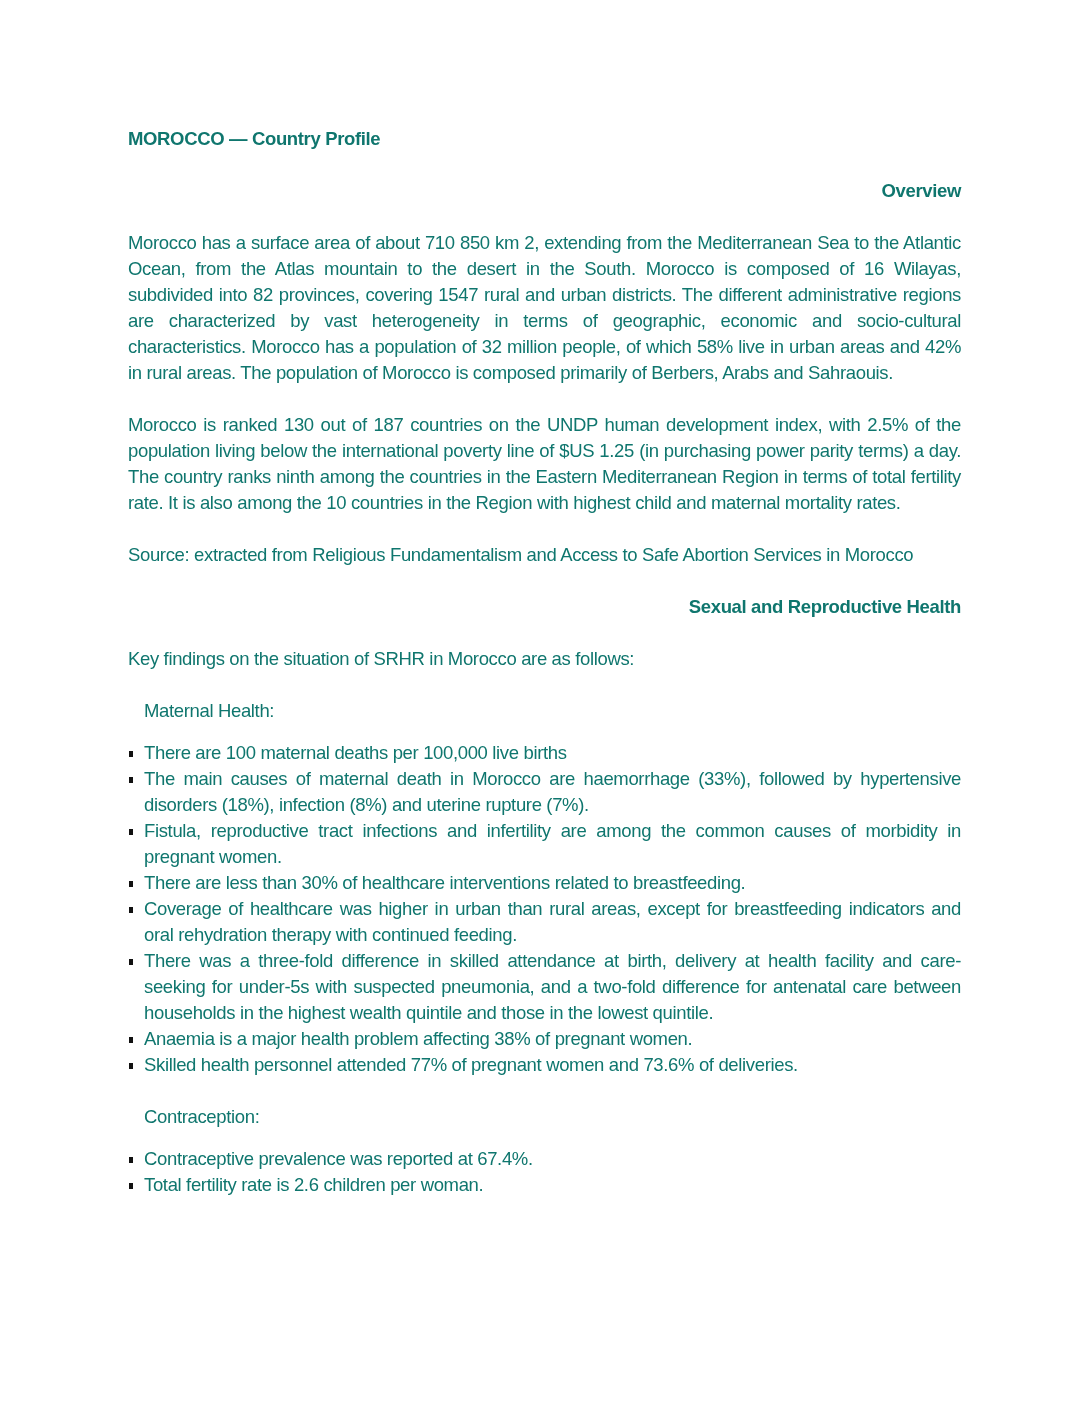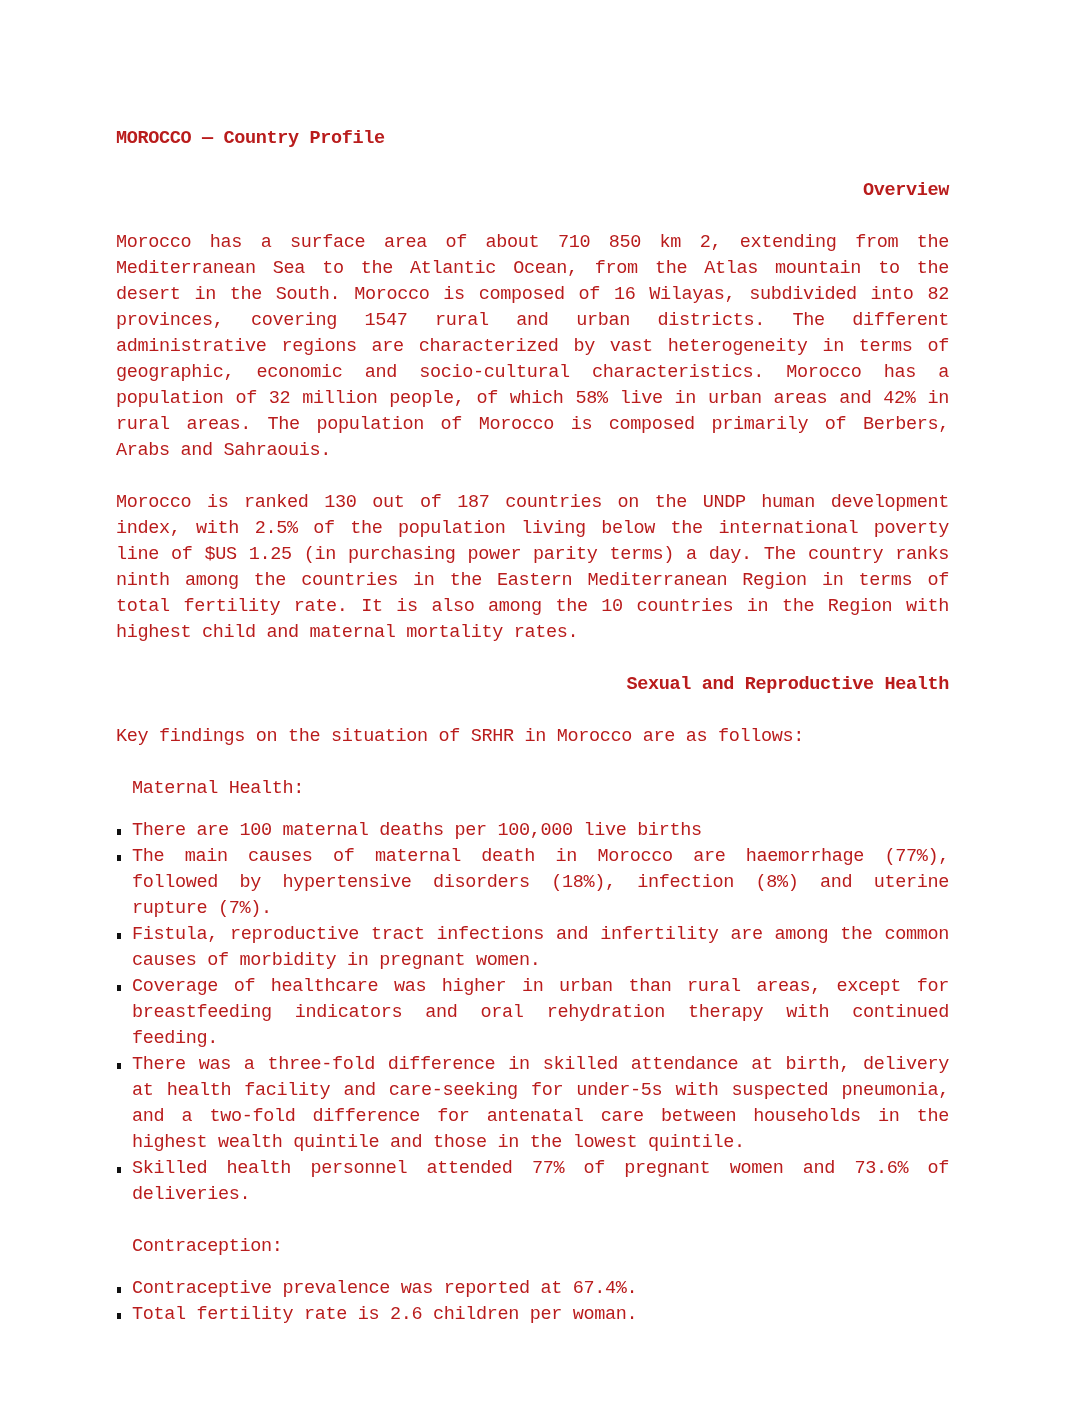--- a/index.html
+++ b/index.html
@@ -1,20 +1,20 @@
 <!DOCTYPE html>
 <html><head>
   <meta charset="utf-8">
   <style>
     html, body { margin: 0; padding: 0; background: #ffffff; }
     body { width: 1088px; height: 1408px; position: relative; overflow: hidden; }
     .page {
-      position: absolute; left: 116px; top: 126px; width: 833px;
-      font-family: Liberation Mono, monospace;
-      font-size: 18.5px; line-height: 26px; color: #b91c1c;
+      position: absolute; left: 128px; top: 126px; width: 833px;
+      font-family: Liberation Sans, sans-serif;
+      font-size: 18.5px; line-height: 26px; color: #0f766e;
       letter-spacing: -0.35px;
     }
     .title, .heading { font-weight: bold; margin: 0; font-size: 18.5px; line-height: 26px; }
     .title { margin-bottom: 26px; }
     .heading { margin-bottom: 26px; text-align: right; }
     p.para { margin: 16px 0 26px 0; text-align: justify; text-align-last: left; }
     .list-label { margin: 16px; }
     ul.bullets { list-style: none; margin: 0 0 26px 0; padding: 0; }
     ul.bullets li { position: relative; padding-left: 16px; text-align: justify; text-align-last: left; }
     ul.bullets li .bullet {
@@ -25,34 +25,36 @@
 </head>
 <body>
 
 <div class="page">
   <h1 class="title">MOROCCO — Country Profile</h1>
 
   <section>
     <h2 class="heading">Overview</h2>
     <p class="para">Morocco has a surface area of about 710 850 km 2, extending from the Mediterranean Sea to the Atlantic Ocean, from the Atlas mountain to the desert in the South. Morocco is composed of 16 Wilayas, subdivided into 82 provinces, covering 1547 rural and urban districts. The different administrative regions are characterized by vast heterogeneity in terms of geographic, economic and socio-cultural characteristics. Morocco has a population of 32 million people, of which 58% live in urban areas and 42% in rural areas. The population of Morocco is composed primarily of Berbers, Arabs and Sahraouis.</p>
     <p class="para">Morocco is ranked 130 out of 187 countries on the UNDP human development index, with 2.5% of the population living below the international poverty line of $US 1.25 (in purchasing power parity terms) a day. The country ranks ninth among the countries in the Eastern Mediterranean Region in terms of total fertility rate. It is also among the 10 countries in the Region with highest child and maternal mortality rates.</p>
+    <p class="para">Source: extracted from Religious Fundamentalism and Access to Safe Abortion Services in Morocco</p>
   </section>
 
   <section>
     <h2 class="heading">Sexual and Reproductive Health</h2>
     <p class="para">Key findings on the situation of SRHR in Morocco are as follows:</p>
 
     <div class="list-label">Maternal Health:</div>
     <ul class="bullets">
       <li><span class="bullet"></span><span>There are 100 maternal deaths per 100,000 live births</span></li>
-      <li><span class="bullet"></span><span>The main causes of maternal death in Morocco are haemorrhage (77%), followed by hypertensive disorders (18%), infection (8%) and uterine rupture (7%).</span></li>
+      <li><span class="bullet"></span><span>The main causes of maternal death in Morocco are haemorrhage (33%), followed by hypertensive disorders (18%), infection (8%) and uterine rupture (7%).</span></li>
       <li><span class="bullet"></span><span>Fistula, reproductive tract infections and infertility are among the common causes of morbidity in pregnant women.</span></li>
+      <li><span class="bullet"></span><span>There are less than 30% of healthcare interventions related to breastfeeding.</span></li>
       <li><span class="bullet"></span><span>Coverage of healthcare was higher in urban than rural areas, except for breastfeeding indicators and oral rehydration therapy with continued feeding.</span></li>
       <li><span class="bullet"></span><span>There was a three-fold difference in skilled attendance at birth, delivery at health facility and care-seeking for under-5s with suspected pneumonia, and a two-fold difference for antenatal care between households in the highest wealth quintile and those in the lowest quintile.</span></li>
-      <li><span class="bullet"></span></li>
+      <li><span class="bullet"></span><span>Anaemia is a major health problem affecting 38% of pregnant women.</span></li>
       <li><span class="bullet"></span><span>Skilled health personnel attended 77% of pregnant women and 73.6% of deliveries.</span></li>
     </ul>
 
     <div class="list-label">Contraception:</div>
     <ul class="bullets last">
       <li><span class="bullet"></span><span>Contraceptive prevalence was reported at 67.4%.</span></li>
       <li><span class="bullet"></span><span>Total fertility rate is 2.6 children per woman.</span></li>
     </ul>
   </section>
 </div>

